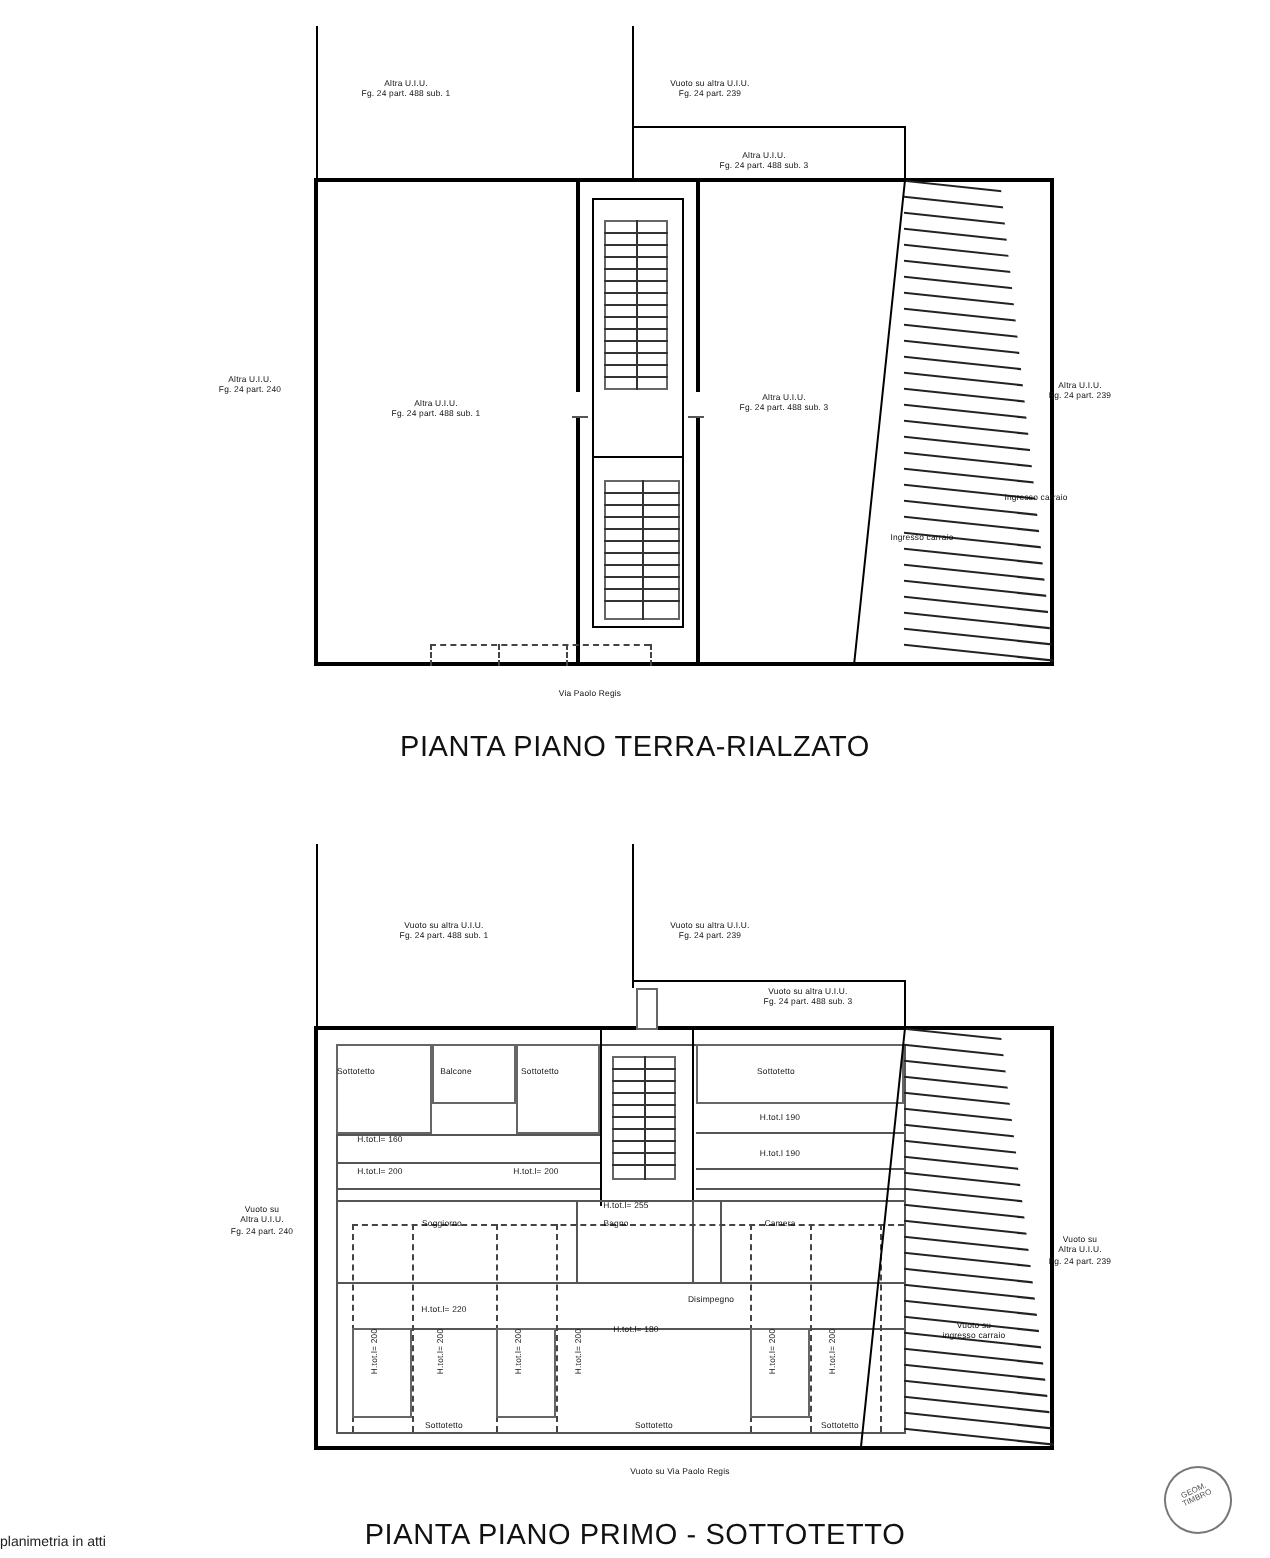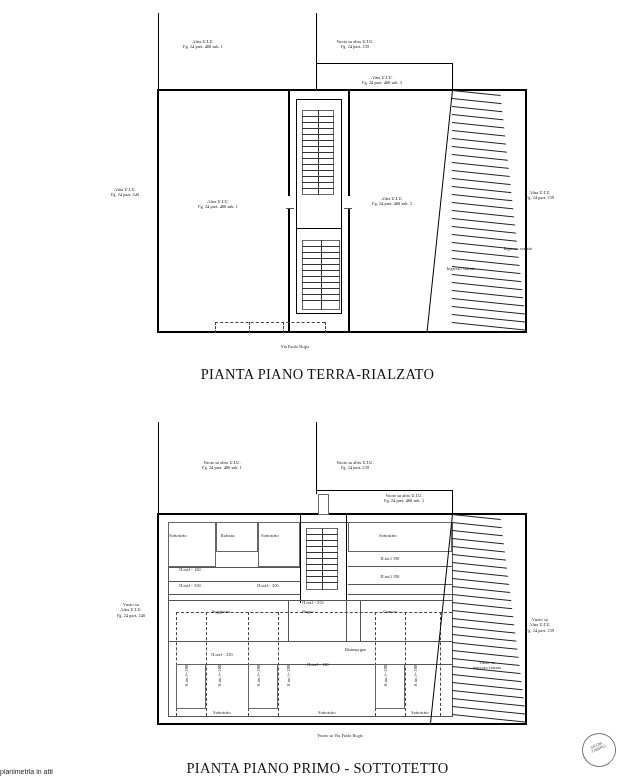--- a/index.html
+++ b/index.html
@@ -16,21 +16,21 @@
     overflow: hidden;
   }
   .sheet {
     position: absolute;
     left: 0; top: 0;
     width: 635px;
     height: 779px;
   }
 
   
-  .abs { position: absolute; font-family: Liberation Serif, serif; }
+  .abs { position: absolute; }
   .lbl {
     position: absolute;
     font-size: 4.2px;
     line-height: 5.4px;
     text-align: center;
     color: #111;
     white-space: pre-line;
     letter-spacing: 0.1px;
   }
   .wall {

